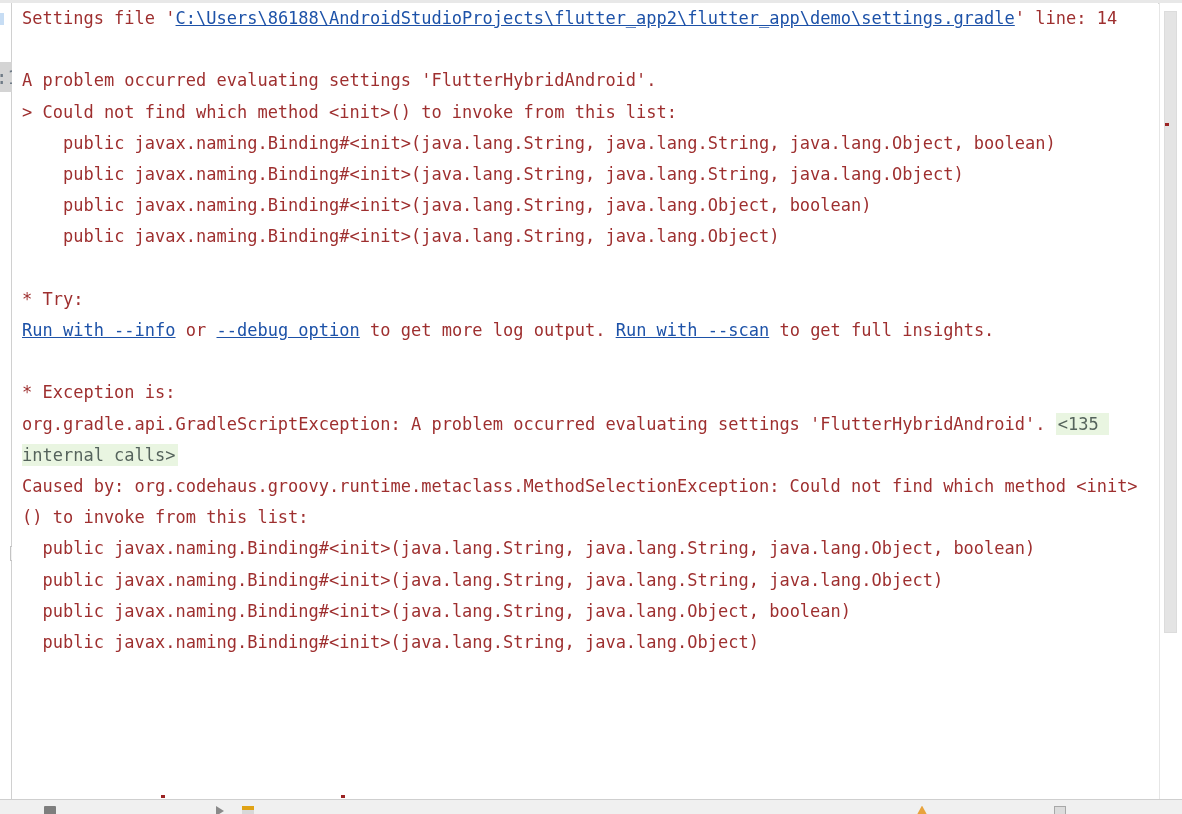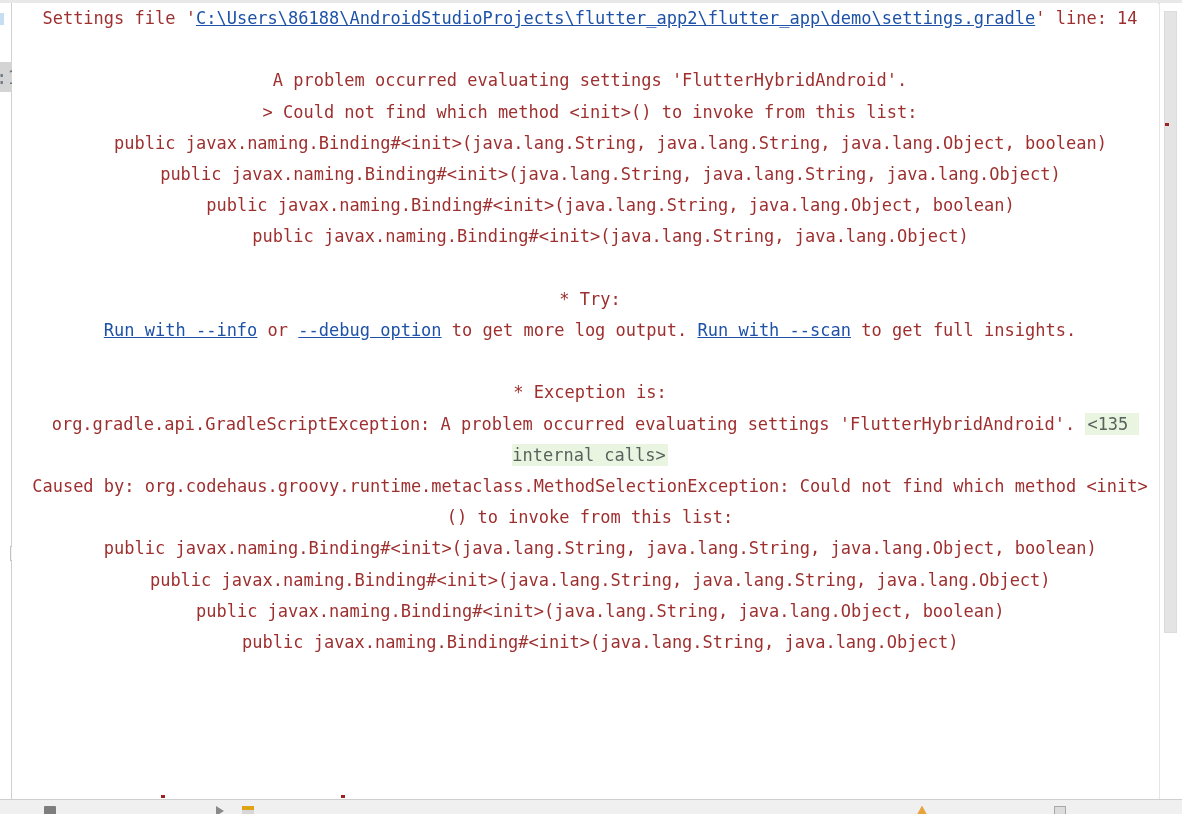--- a/index.html
+++ b/index.html
@@ -99,21 +99,21 @@
     color: #9e2f2f;
     font-family: "DejaVu Sans Mono", "Liberation Mono", monospace;
     font-size: 17px;
     line-height: 31.2px;
     white-space: pre-wrap;
     word-break: break-word;
     overflow: hidden;
     padding: 0 0 0 10px;
     box-sizing: border-box;
   }
-  #console .ln { display: block; min-height: 31.2px; text-align: center; }
+  #console .ln { display: block; min-height: 31.2px; }
   #console a.lnk,
   #console span.lnk {
     color: #1d52a8;
     text-decoration: underline;
     cursor: pointer;
   }
   #console span.folded {
     background: #e9f5e1;
     color: #55635c;
     padding: 1px 2px;

